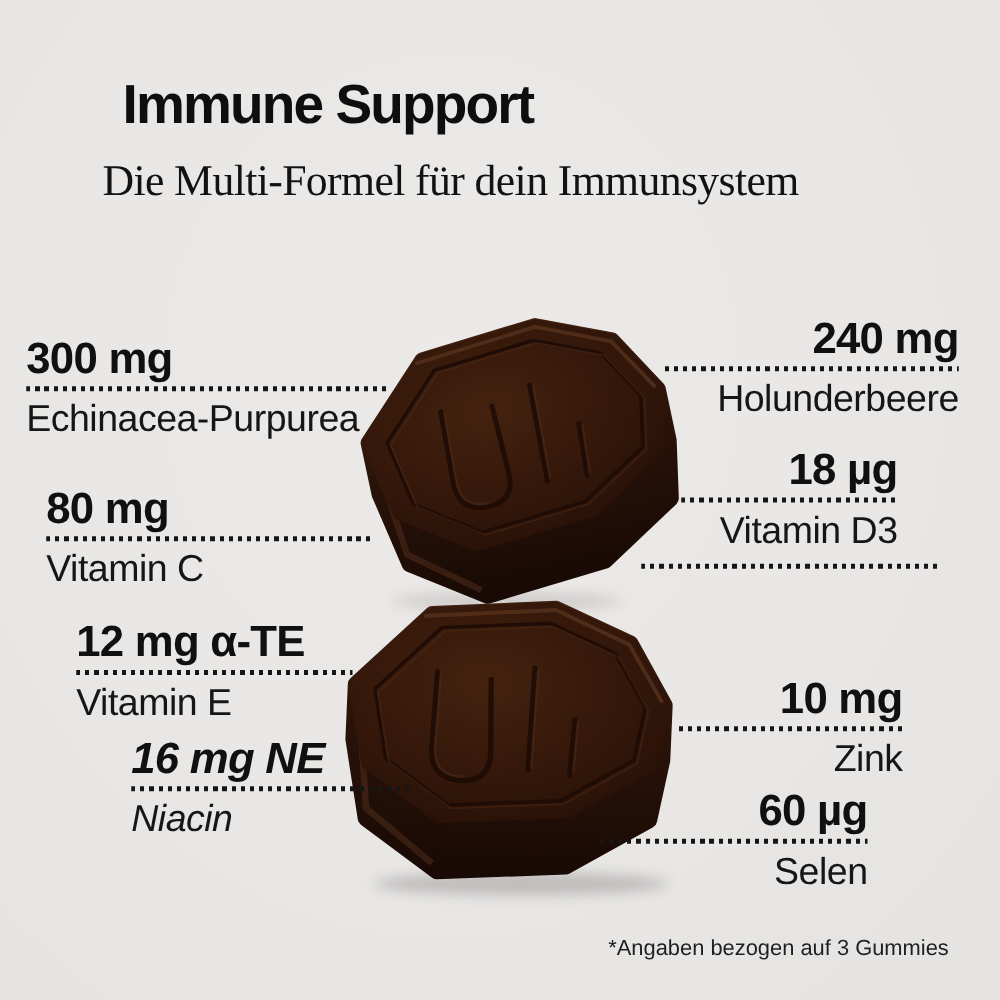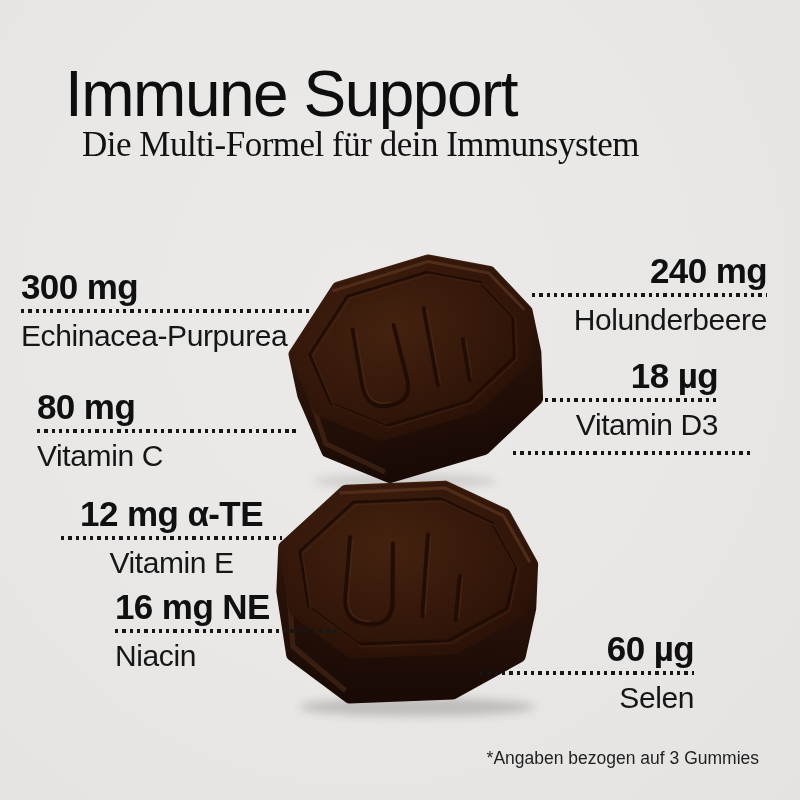--- a/index.html
+++ b/index.html
@@ -2,22 +2,22 @@
 <html><head>
 <meta charset="utf-8">
 <style>
   html,body{margin:0;padding:0;}
   #canvas{
     position:relative;width:800px;height:800px;overflow:hidden;
     background:radial-gradient(ellipse at 45% 38%, #ebeae9 0%, #e8e7e6 55%, #e4e3e2 100%);
     font-family:"Liberation Sans", sans-serif;color:#121212;
   }
   .title{
-    position:absolute;left:65px;top:62px;
-    font-size:64px;font-weight:400;letter-spacing:-1.5px;color:#0e0e0e;line-height:1;
+    position:absolute;left:98px;top:62px;
+    font-size:44px;font-weight:700;letter-spacing:-1.5px;color:#0e0e0e;line-height:1;
     white-space:nowrap;
   }
   .subtitle{
     position:absolute;left:82px;top:127px;
     font-family:"Liberation Serif", serif;
     font-size:35px;font-weight:400;color:#121212;line-height:1.05;
     white-space:nowrap;letter-spacing:-0.5px;
   }
   .spec{position:absolute;}
   .spec .amount{
@@ -100,27 +100,27 @@
     <div class="dots"></div>
     <div class="name">Echinacea-Purpurea</div>
   </div>
 
   <div class="spec left" style="left:37px;top:389px;width:260px;">
     <div class="amount">80 mg</div>
     <div class="dots"></div>
     <div class="name">Vitamin C</div>
   </div>
 
-  <div class="spec left" style="left:61px;top:496px;width:221px;text-align:center;">
+  <div class="spec left" style="left:61px;top:496px;width:221px;">
     <div class="amount">12 mg α-TE</div>
     <div class="dots"></div>
     <div class="name">Vitamin E</div>
   </div>
 
-  <div class="spec left" style="left:115px;top:589px;width:225px;">
+  <div class="spec left" style="left:105px;top:589px;width:225px;font-style:italic;">
     <div class="amount">16 mg NE</div>
     <div class="dots"></div>
     <div class="name">Niacin</div>
   </div>
 
   <div class="spec right" style="right:33px;top:253px;width:235px;">
     <div class="amount">240 mg</div>
     <div class="dots"></div>
     <div class="name">Holunderbeere</div>
   </div>
@@ -128,20 +128,25 @@
   <div class="spec right" style="right:82px;top:358px;width:173px;">
     <div class="amount">18 µg</div>
     <div class="dots"></div>
     <div class="name">Vitamin D3</div>
   </div>
 
   <div class="spec right" style="right:47px;top:451px;width:240px;">
     <div class="dots"></div>
   </div>
 
+  <div class="spec right" style="right:78px;top:541px;width:179px;">
+    <div class="amount">10 mg</div>
+    <div class="dots"></div>
+    <div class="name">Zink</div>
+  </div>
 
   <div class="spec right" style="right:106px;top:631px;width:214px;">
     <div class="amount">60 µg</div>
     <div class="dots"></div>
     <div class="name">Selen</div>
   </div>
 
   <div class="footnote">*Angaben bezogen auf 3 Gummies</div>
 
 </div>

